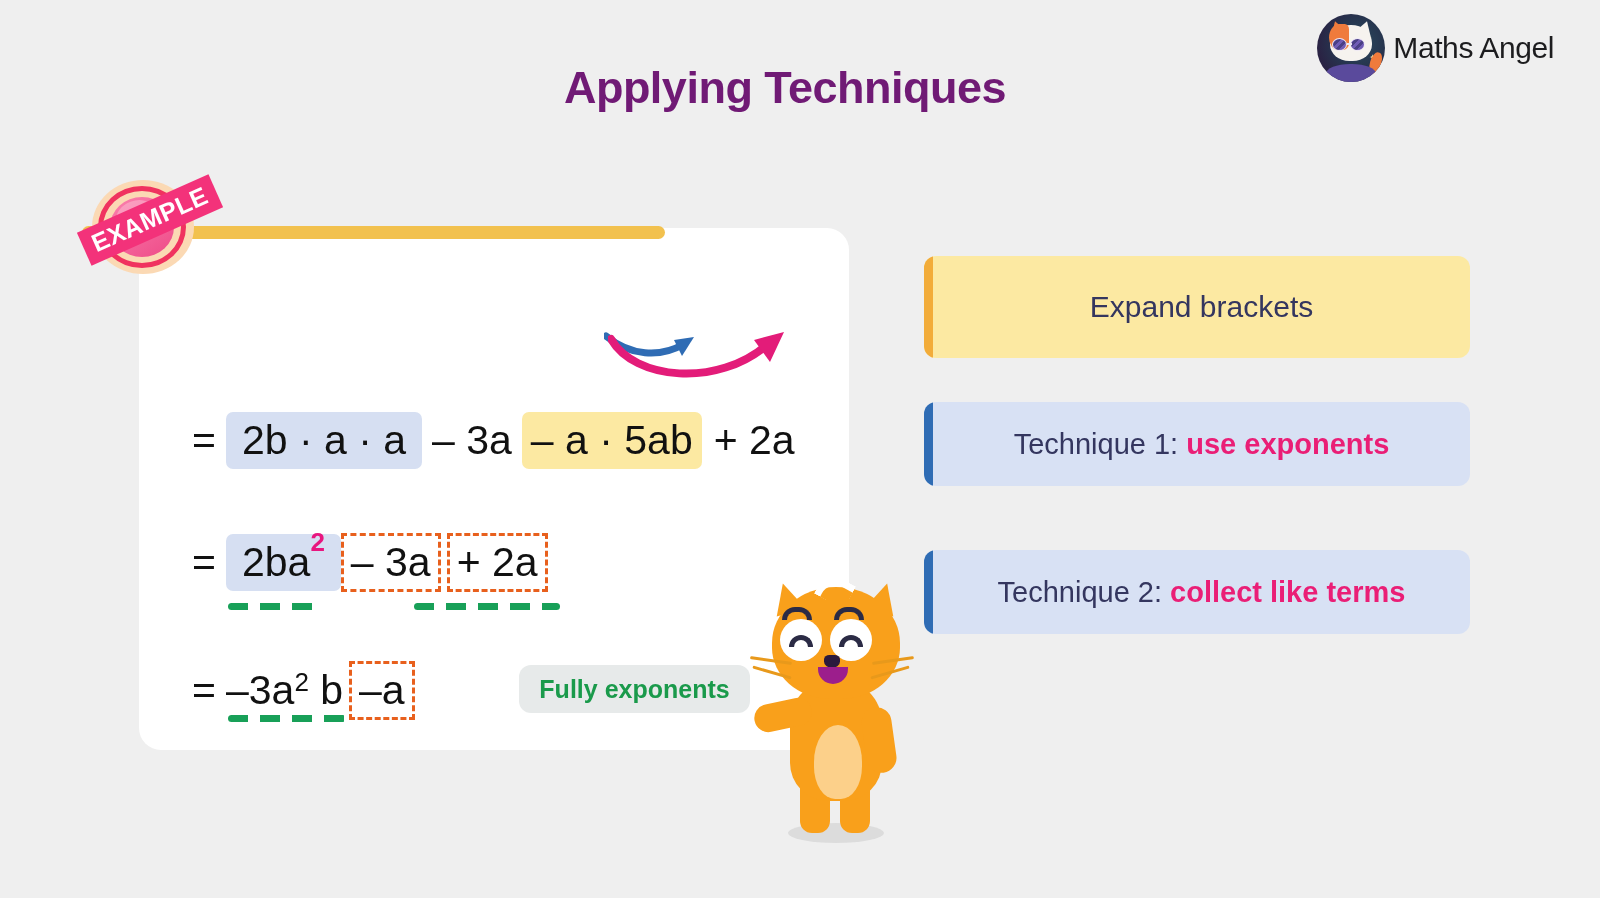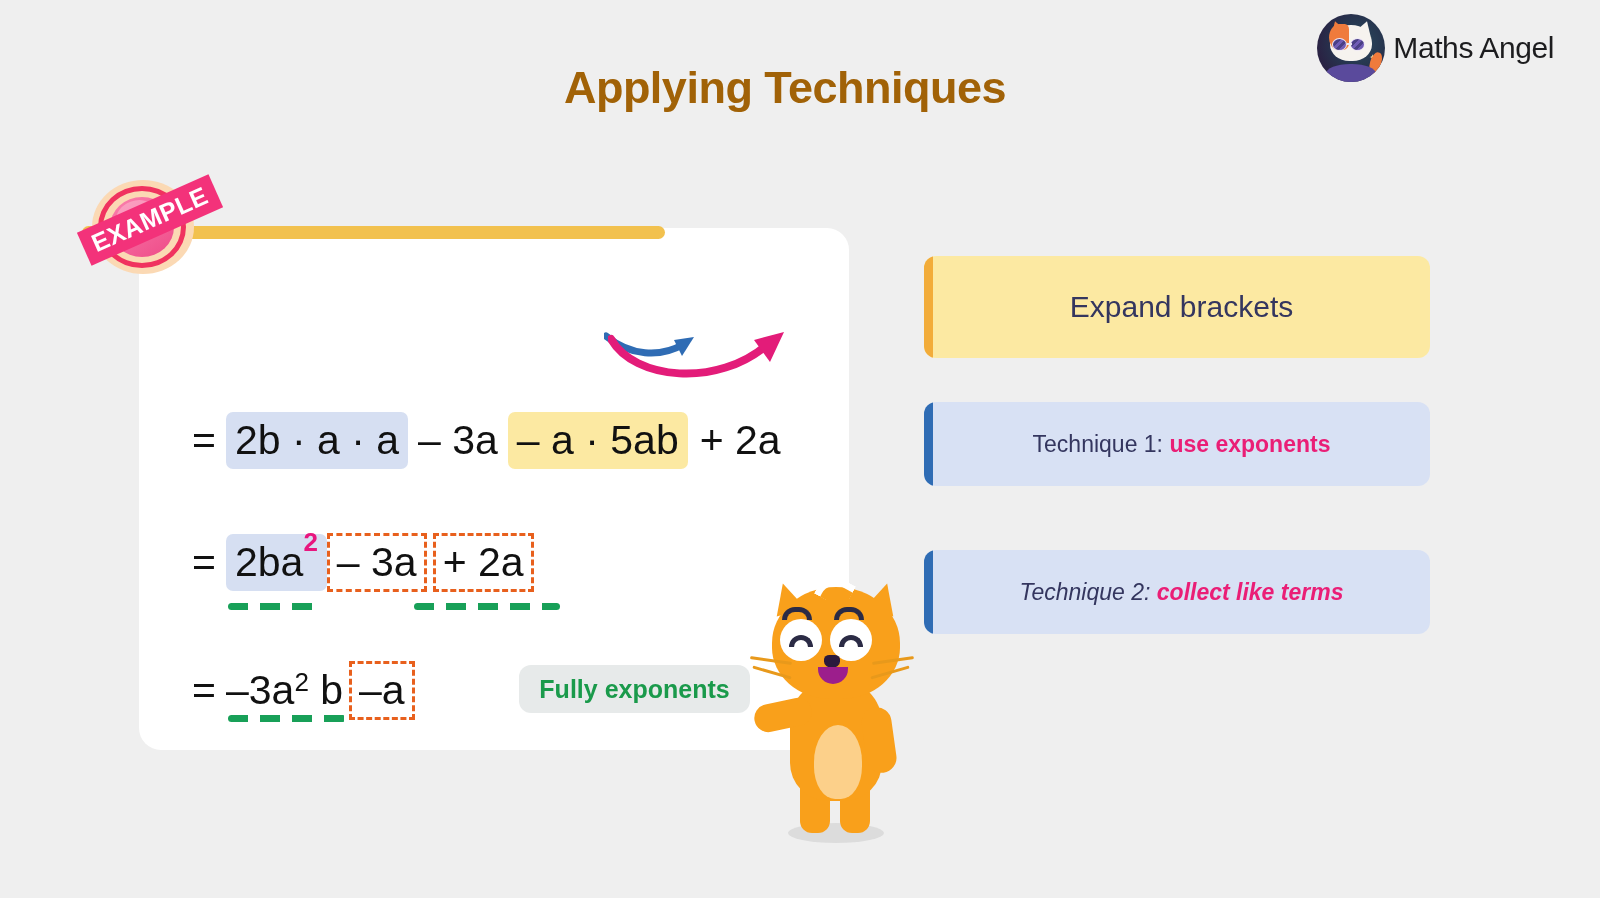--- a/index.html
+++ b/index.html
@@ -9,21 +9,21 @@
     font-family: "Liberation Sans", sans-serif;
     overflow: hidden;
   }
   #stage { position: relative; width: 1600px; height: 898px; }
 
   
   #page-title {
     position: absolute; left: 0; top: 62px; width: 1570px;
     text-align: center;
     font-size: 45px; font-weight: bold; letter-spacing: -0.5px;
-    color: #a16207;
+    color: #701a75;
   }
   #brand {
     position: absolute; right: 46px; top: 14px;
     display: flex; align-items: center; gap: 8px;
   }
   #brand-logo {
     width: 68px; height: 68px; border-radius: 50%;
     background: radial-gradient(circle at 62% 42%, #2b4a5e 0%, #26354f 42%, #2a2344 72%, #241c3a 100%);
     position: relative; overflow: hidden; flex: none;
   }
@@ -97,21 +97,21 @@
     background: #ffffff; border-radius: 22px;
   }
   #card-top-bar {
     position: absolute; left: 82px; top: 226px; width: 583px; height: 13px;
     background: #f2c14e; border-radius: 8px;
   }
 
   .eq-row { position: absolute; display: flex; align-items: center;
     color: #111111; font-size: 41px; white-space: nowrap; }
   .eq-sign { margin-right: 10px; }
-  .hl-blue   { background: #d6dff2; border-radius: 7px; padding: 5px 9px; }
+  .hl-blue   { background: #d6dff2; border-radius: 7px; padding: 5px 16px; }
   .hl-yellow { background: #fce9a2; border-radius: 7px; padding: 5px 9px; }
   .dashbox   { border: 3px dashed #e8601d; padding: 3px 7px; }
   .sup { color: #e8167f; font-weight: bold; font-size: 26px; vertical-align: super;
          line-height: 0; position: relative; top: -10px; }
   .sup-dark { color: #111111; font-weight: normal; font-size: 26px;
          position: relative; top: -13px; }
   .gdash {
     position: absolute; height: 7px; border-radius: 4px;
     background: repeating-linear-gradient(to right, #18a058 0 20px, transparent 20px 32px);
   }
@@ -133,37 +133,37 @@
 
   #fully-badge {
     position: absolute; left: 519px; top: 665px; width: 231px; height: 48px;
     background: #e7eaea; border-radius: 12px;
     display: flex; align-items: center; justify-content: center;
     color: #1a9a4b; font-weight: bold; font-size: 25px;
   }
 
   
   .note {
-    position: absolute; left: 924px; width: 506px;
+    position: absolute; left: 924px; width: 546px;
     border-radius: 12px; overflow: hidden;
     display: flex; align-items: center;
   }
   .note .bar { width: 9px; align-self: stretch; flex: none; }
   .note .note-body {
     flex: 1; text-align: center; padding: 0 26px;
     color: #34365f;
   }
   #note-expand { top: 256px; height: 102px; background: #fce9a2; }
   #note-expand .bar { background: #f2ac3a; }
   #note-expand .note-body { font-size: 30px; line-height: 1.48; }
   #note-t1, #note-t2 { height: 84px; background: #d8e1f4; }
   #note-t1 { top: 402px; }
-  #note-t2 { top: 550px; font-style: italic; }
+  #note-t2 { top: 550px; }
   #note-t1 .bar, #note-t2 .bar { background: #2f6cb4; }
-  #note-t1 .note-body, #note-t2 .note-body { font-size: 23px; }
+  #note-t1 .note-body, #note-t2 .note-body { font-size: 29px; }
   .strong-pink { color: #ea1e76; font-weight: bold; }
 
   
   #mascot { position: absolute; left: 744px; top: 575px; width: 180px; height: 285px; }
   #mascot .shadow {
     position: absolute; left: 44px; top: 248px; width: 96px; height: 20px;
     background: #dcdcdc; border-radius: 50%;
   }
   #mascot .leg { position: absolute; top: 196px; width: 30px; height: 62px;
     background: #f9a01b; border-radius: 14px 14px 12px 12px; }

